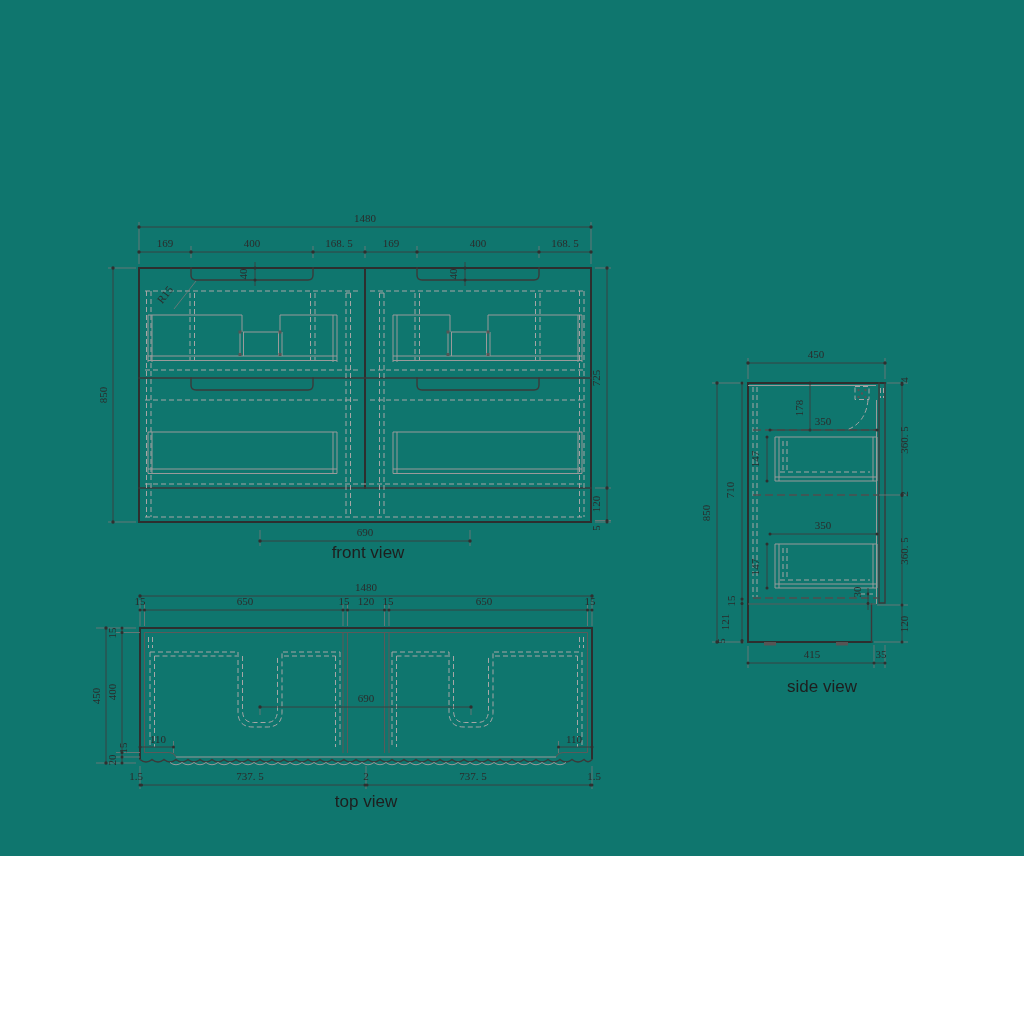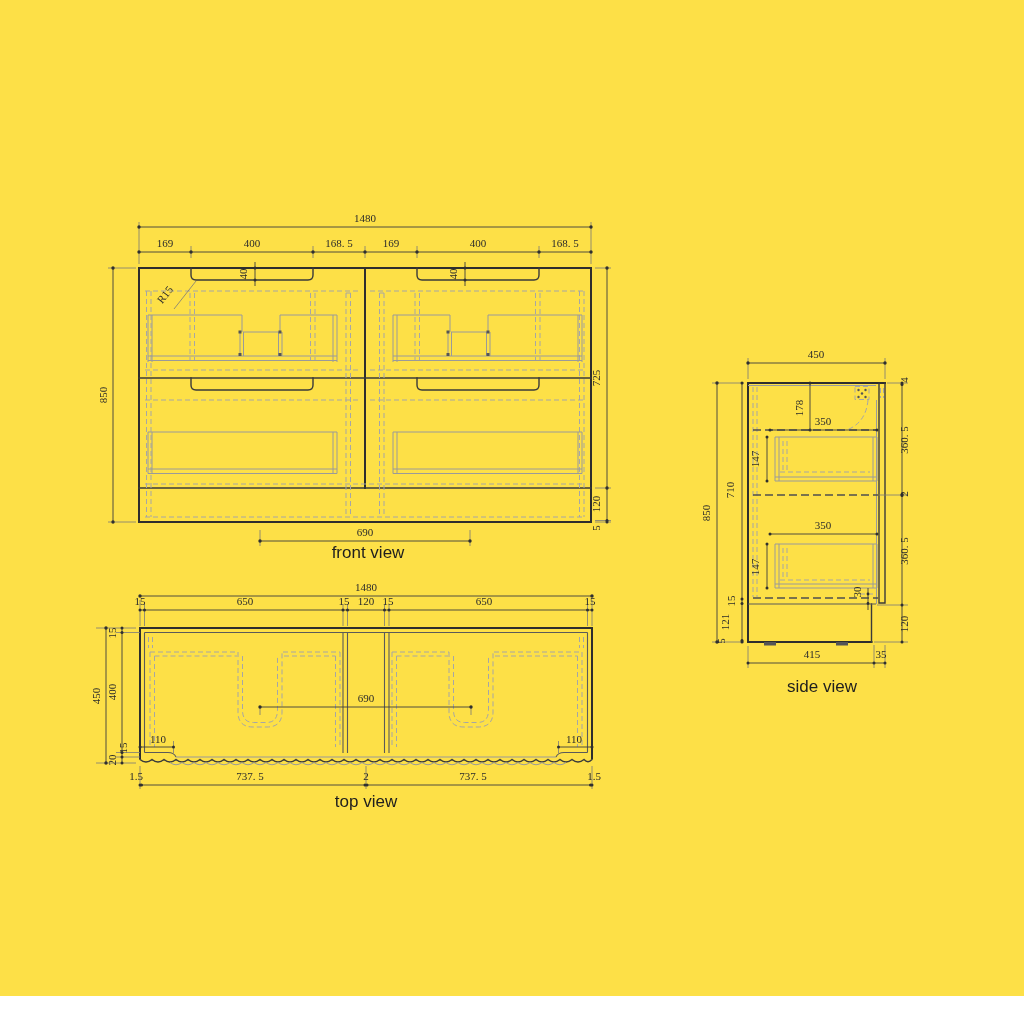--- a/index.html
+++ b/index.html
@@ -1,16 +1,16 @@
 <!DOCTYPE html>
 <html><head>
 <meta charset="utf-8">
 <style>
   html,body{margin:0;padding:0;background:#ffffff;}
-  #canvas{position:relative;width:1024px;height:996px;background:#fde047;overflow:hidden;}
+  #canvas{position:relative;width:1024px;height:856px;background:#0f766e;overflow:hidden;}
   svg{position:absolute;left:0;top:0;}
   svg text{font-family:"Liberation Serif", serif;font-size:11px;fill:#2b2b2b;}
   .ttl{font-family:"Liberation Sans", sans-serif;font-size:17px;fill:#1e1e1e;}
   .ol{stroke:#2e2e2e;stroke-width:2;fill:none;stroke-linecap:square;}
   .o1{stroke:#3a3a3a;stroke-width:1.4;fill:none;stroke-linecap:square;}
   .ml{stroke:#5a5a5a;stroke-width:1.1;fill:none;}
   .ll{stroke:#9a9a9a;stroke-width:1;fill:none;}
   .dl{stroke:#a6a6a6;stroke-width:1;fill:none;stroke-dasharray:5 3;}
   .dt{stroke:#4f4f4f;stroke-width:1.7;fill:none;stroke-dasharray:8 4;}
   .dim{stroke:#3c3c3c;stroke-width:0.9;fill:none;}

